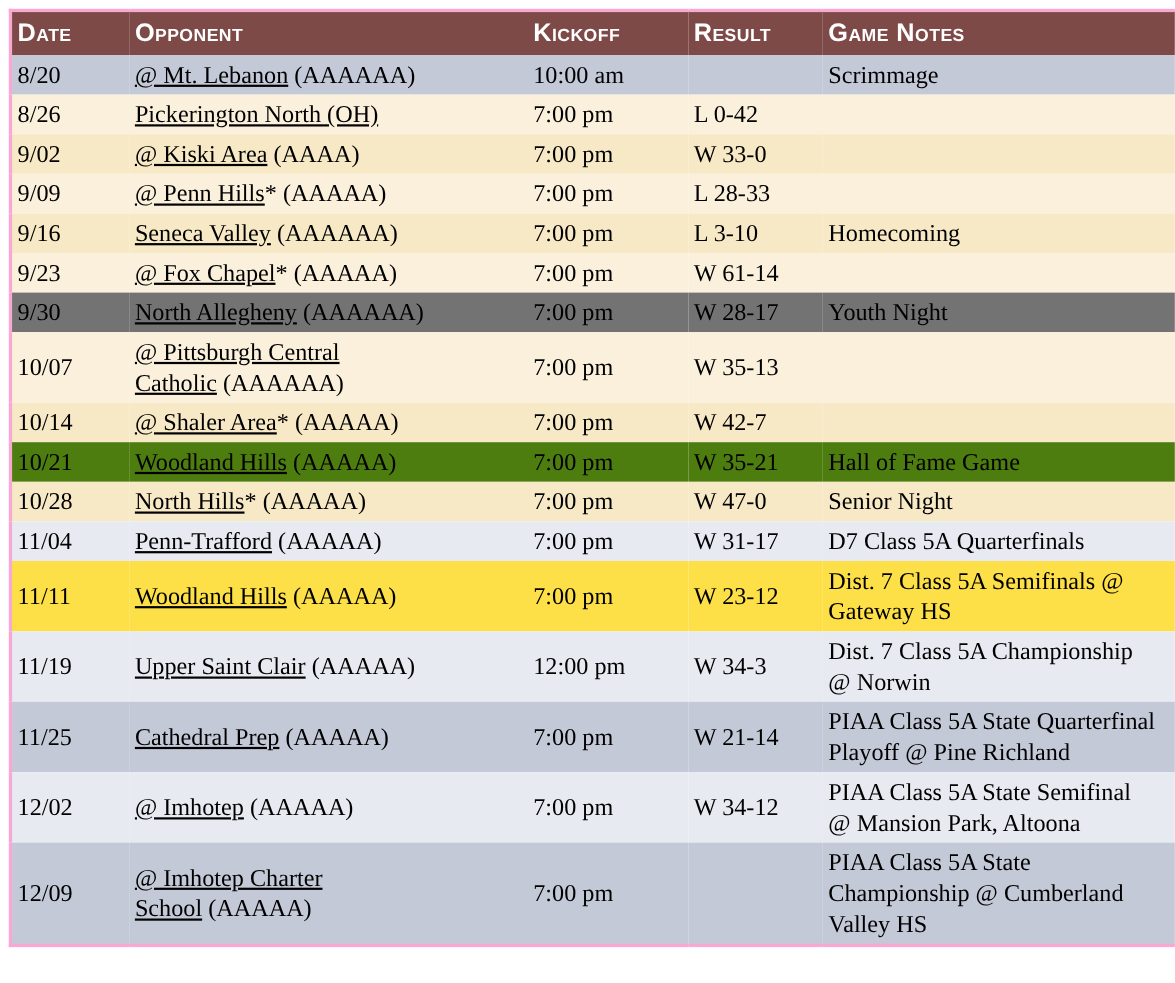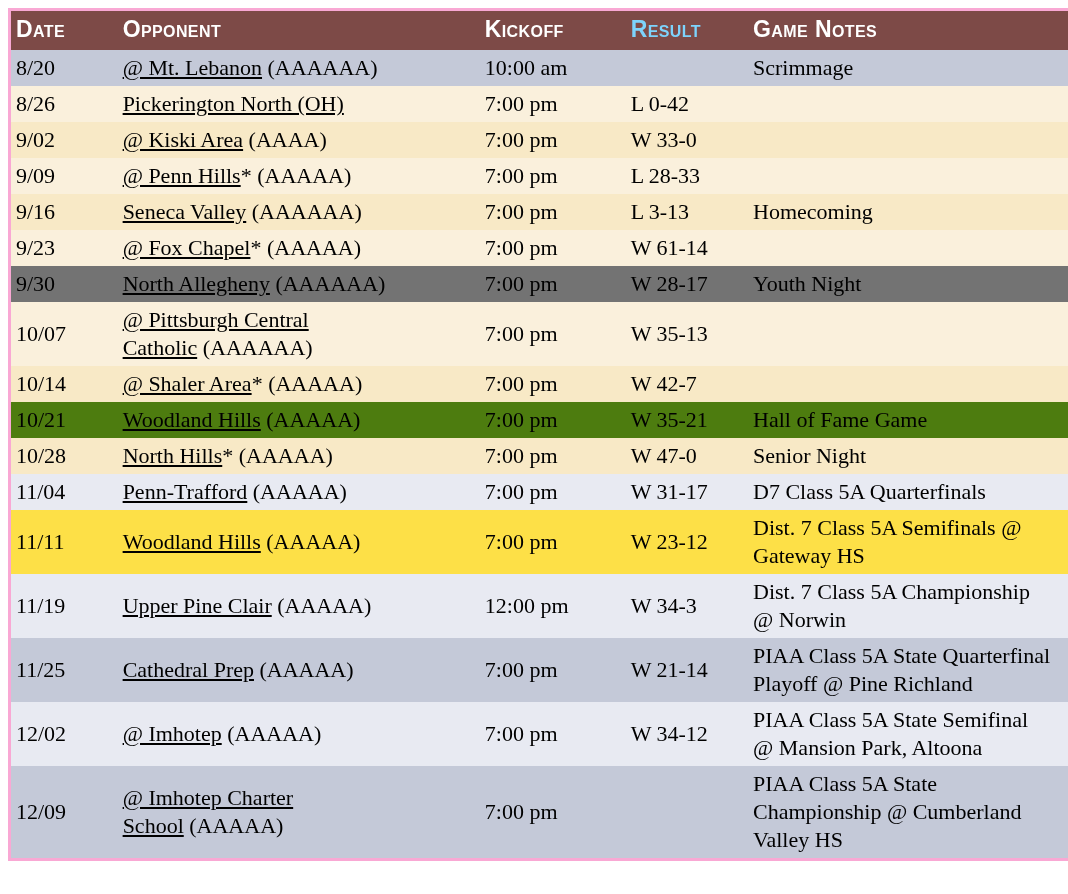--- a/index.html
+++ b/index.html
@@ -47,21 +47,21 @@
         <col style="width:355px">
         <col style="width:143px">
         <col style="width:120px">
         <col style="width:320px">
   </colgroup>
   <thead>
     <tr style="background: rgb(125, 74, 71);">
       <th style="color: rgb(255, 255, 255);">Date</th>
       <th style="color: rgb(255, 255, 255);">Opponent</th>
       <th style="color: rgb(255, 255, 255);">Kickoff</th>
-      <th style="color: #7dd3fc;">Result</th>
+      <th style="color: #ffffff;">Result</th>
       <th style="color: rgb(255, 255, 255);">Game Notes</th>
     </tr>
   </thead>
   <tbody>
     <tr style="background: rgb(196, 201, 216);">
       <td class="c-date">8/20</td>
       <td class="c-opp"><a href="#" class="opp-link">@ Mt. Lebanon</a><span> (AAAAAA)</span></td>
       <td class="c-kick">10:00 am</td>
       <td class="c-res"></td>
       <td class="c-notes">Scrimmage</td>
@@ -84,21 +84,21 @@
       <td class="c-date">9/09</td>
       <td class="c-opp"><a href="#" class="opp-link">@ Penn Hills</a><span>* (AAAAA)</span></td>
       <td class="c-kick">7:00 pm</td>
       <td class="c-res">L 28-33</td>
       <td class="c-notes"></td>
     </tr>
     <tr style="background: rgb(248, 233, 198);">
       <td class="c-date">9/16</td>
       <td class="c-opp"><a href="#" class="opp-link">Seneca Valley</a><span> (AAAAAA)</span></td>
       <td class="c-kick">7:00 pm</td>
-      <td class="c-res">L 3-13</td>
+      <td class="c-res">L 3-10</td>
       <td class="c-notes">Homecoming</td>
     </tr>
     <tr style="background: rgb(250, 240, 220);">
       <td class="c-date">9/23</td>
       <td class="c-opp"><a href="#" class="opp-link">@ Fox Chapel</a><span>* (AAAAA)</span></td>
       <td class="c-kick">7:00 pm</td>
       <td class="c-res">W 61-14</td>
       <td class="c-notes"></td>
     </tr>
     <tr style="background: #737373;">
@@ -146,21 +146,21 @@
     </tr>
     <tr style="background: #fde047; margin-left: 40px;">
       <td class="c-date">11/11</td>
       <td class="c-opp"><a href="#" class="opp-link">Woodland Hills</a><span> (AAAAA)</span></td>
       <td class="c-kick">7:00 pm</td>
       <td class="c-res">W 23-12</td>
       <td class="c-notes">Dist. 7 Class 5A Semifinals @ Gateway HS</td>
     </tr>
     <tr style="background: rgb(232, 234, 242);">
       <td class="c-date">11/19</td>
-      <td class="c-opp"><a href="#" class="opp-link">Upper Pine Clair</a><span> (AAAAA)</span></td>
+      <td class="c-opp"><a href="#" class="opp-link">Upper Saint Clair</a><span> (AAAAA)</span></td>
       <td class="c-kick">12:00 pm</td>
       <td class="c-res">W 34-3</td>
       <td class="c-notes">Dist. 7 Class 5A Championship @ Norwin</td>
     </tr>
     <tr style="background: rgb(196, 201, 216);">
       <td class="c-date">11/25</td>
       <td class="c-opp"><a href="#" class="opp-link">Cathedral Prep</a><span> (AAAAA)</span></td>
       <td class="c-kick">7:00 pm</td>
       <td class="c-res">W 21-14</td>
       <td class="c-notes">PIAA Class 5A State Quarterfinal Playoff @ Pine Richland</td>

